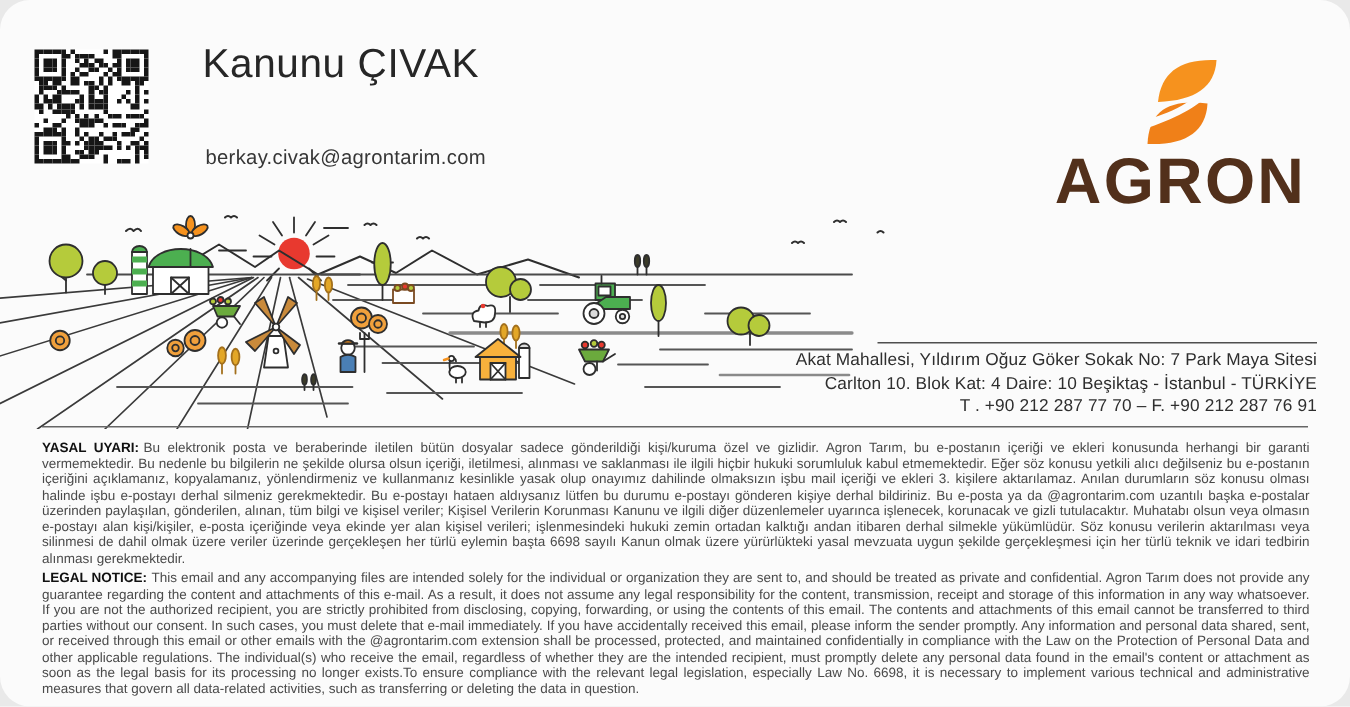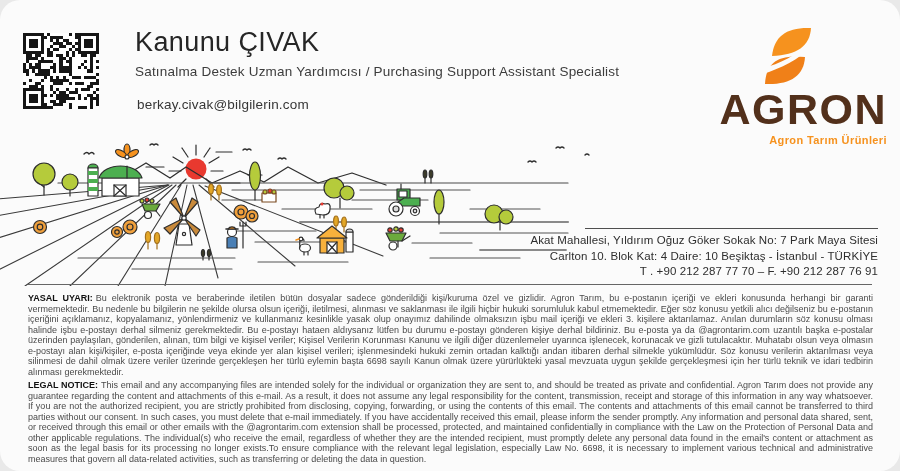--- a/index.html
+++ b/index.html
@@ -27,21 +27,21 @@
   }
   .title{
     position:absolute;left:135px;top:64px;
     font-size:13.5px;color:#3c3c3c;letter-spacing:.2px;
   }
   .email{
     position:absolute;left:137px;top:97px;
     font-size:13.5px;color:#363636;letter-spacing:.2px;text-decoration:none;cursor:pointer;
   }
   .logo{
-    position:absolute;left:687px;top:24px;width:200px;text-align:right;
+    position:absolute;left:687px;top:36px;width:200px;text-align:center;
   }
   .logo .flame{display:block;margin:0 auto 2px auto;}
   .brand{
     font-size:43px;font-weight:700;color:#52301b;letter-spacing:1.5px;line-height:1;
   }
   .tagline{
     font-size:11px;font-weight:700;color:#f6921e;letter-spacing:.4px;margin-top:3px;
   }
   
   .farm{position:absolute;left:0;top:138px;}
@@ -378,31 +378,29 @@
       <i style="grid-row:25;grid-column:8"></i>
       <i style="grid-row:25;grid-column:9"></i>
       <i style="grid-row:25;grid-column:10"></i>
       <i style="grid-row:25;grid-column:16"></i>
       <i style="grid-row:25;grid-column:19"></i>
       <i style="grid-row:25;grid-column:20"></i>
       <i style="grid-row:25;grid-column:21"></i>
       <i style="grid-row:25;grid-column:23"></i>
     </div>
   <div class="name">Kanunu ÇIVAK</div>
-  <div class="title">Satınalma Destek Uzman Yardımcısı / Purchasing Support Assistant Specialist</div>
-  <a class="email">berkay.civak@bilgilerin.com</a>
+  <a class="email">berkay.civak@agrontarim.com</a>
 
   <div class="logo">
     <svg class="flame" width="56" height="62" viewBox="0 0 56 62">
       <path d="M13,32 C15,12 28,3 52,4 C51,22 38,31 13,32 Z" fill="#f6921e"></path>
       <path d="M6,60 C7,38 20,30 46,33 C45,52 31,61 6,60 Z" fill="#f08018"></path>
       <path d="M4,44 C20,40 38,32 52,16 L52,22 C40,36 22,44 4,50 Z" fill="#fbfbfb"></path>
     </svg>
     <div class="brand">AGRON</div>
-    <div class="tagline">Agron Tarım Ürünleri</div>
   </div>
 
   <svg class="farm" width="600" height="148" viewBox="0 0 600 148">
     <g stroke="#2e2e2e" stroke-width="1.2" fill="none" stroke-linecap="round" stroke-linejoin="round">
 
       <g stroke-width="1.4">
         <path d="M84,16 q3,-3 5,0 q3,-3 5,0"></path>
           <path d="M150,7 q2,-2 4,0 q2,-2 4,0"></path>
         <path d="M243,12 q2,-2 4,0 q2,-2 4,0"></path>
           <path d="M278,21 q2,-2 4,0 q2,-2 4,0"></path>

